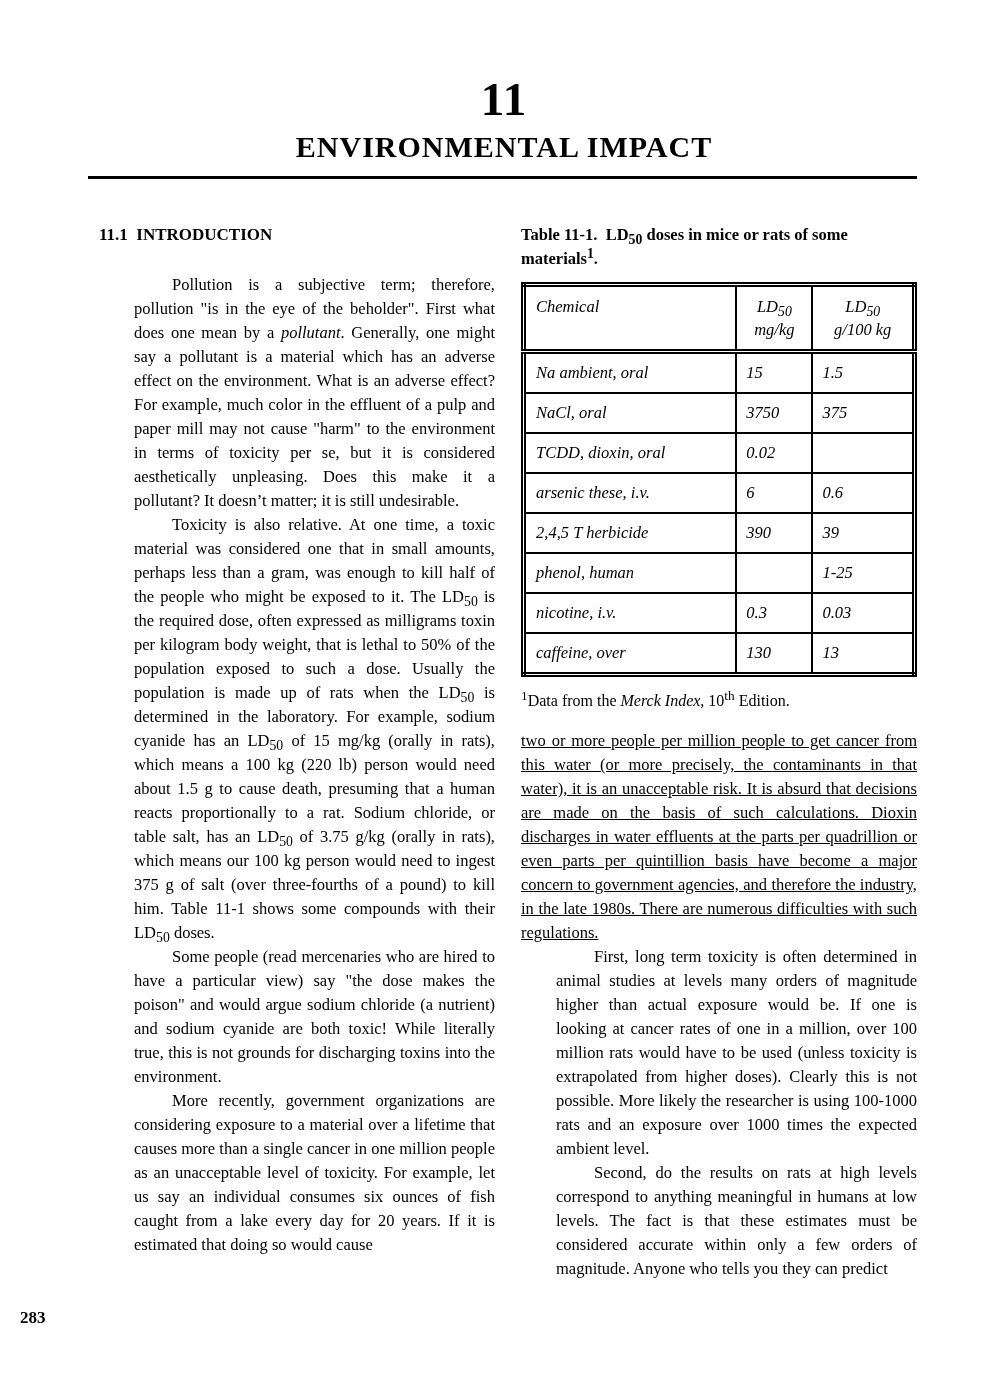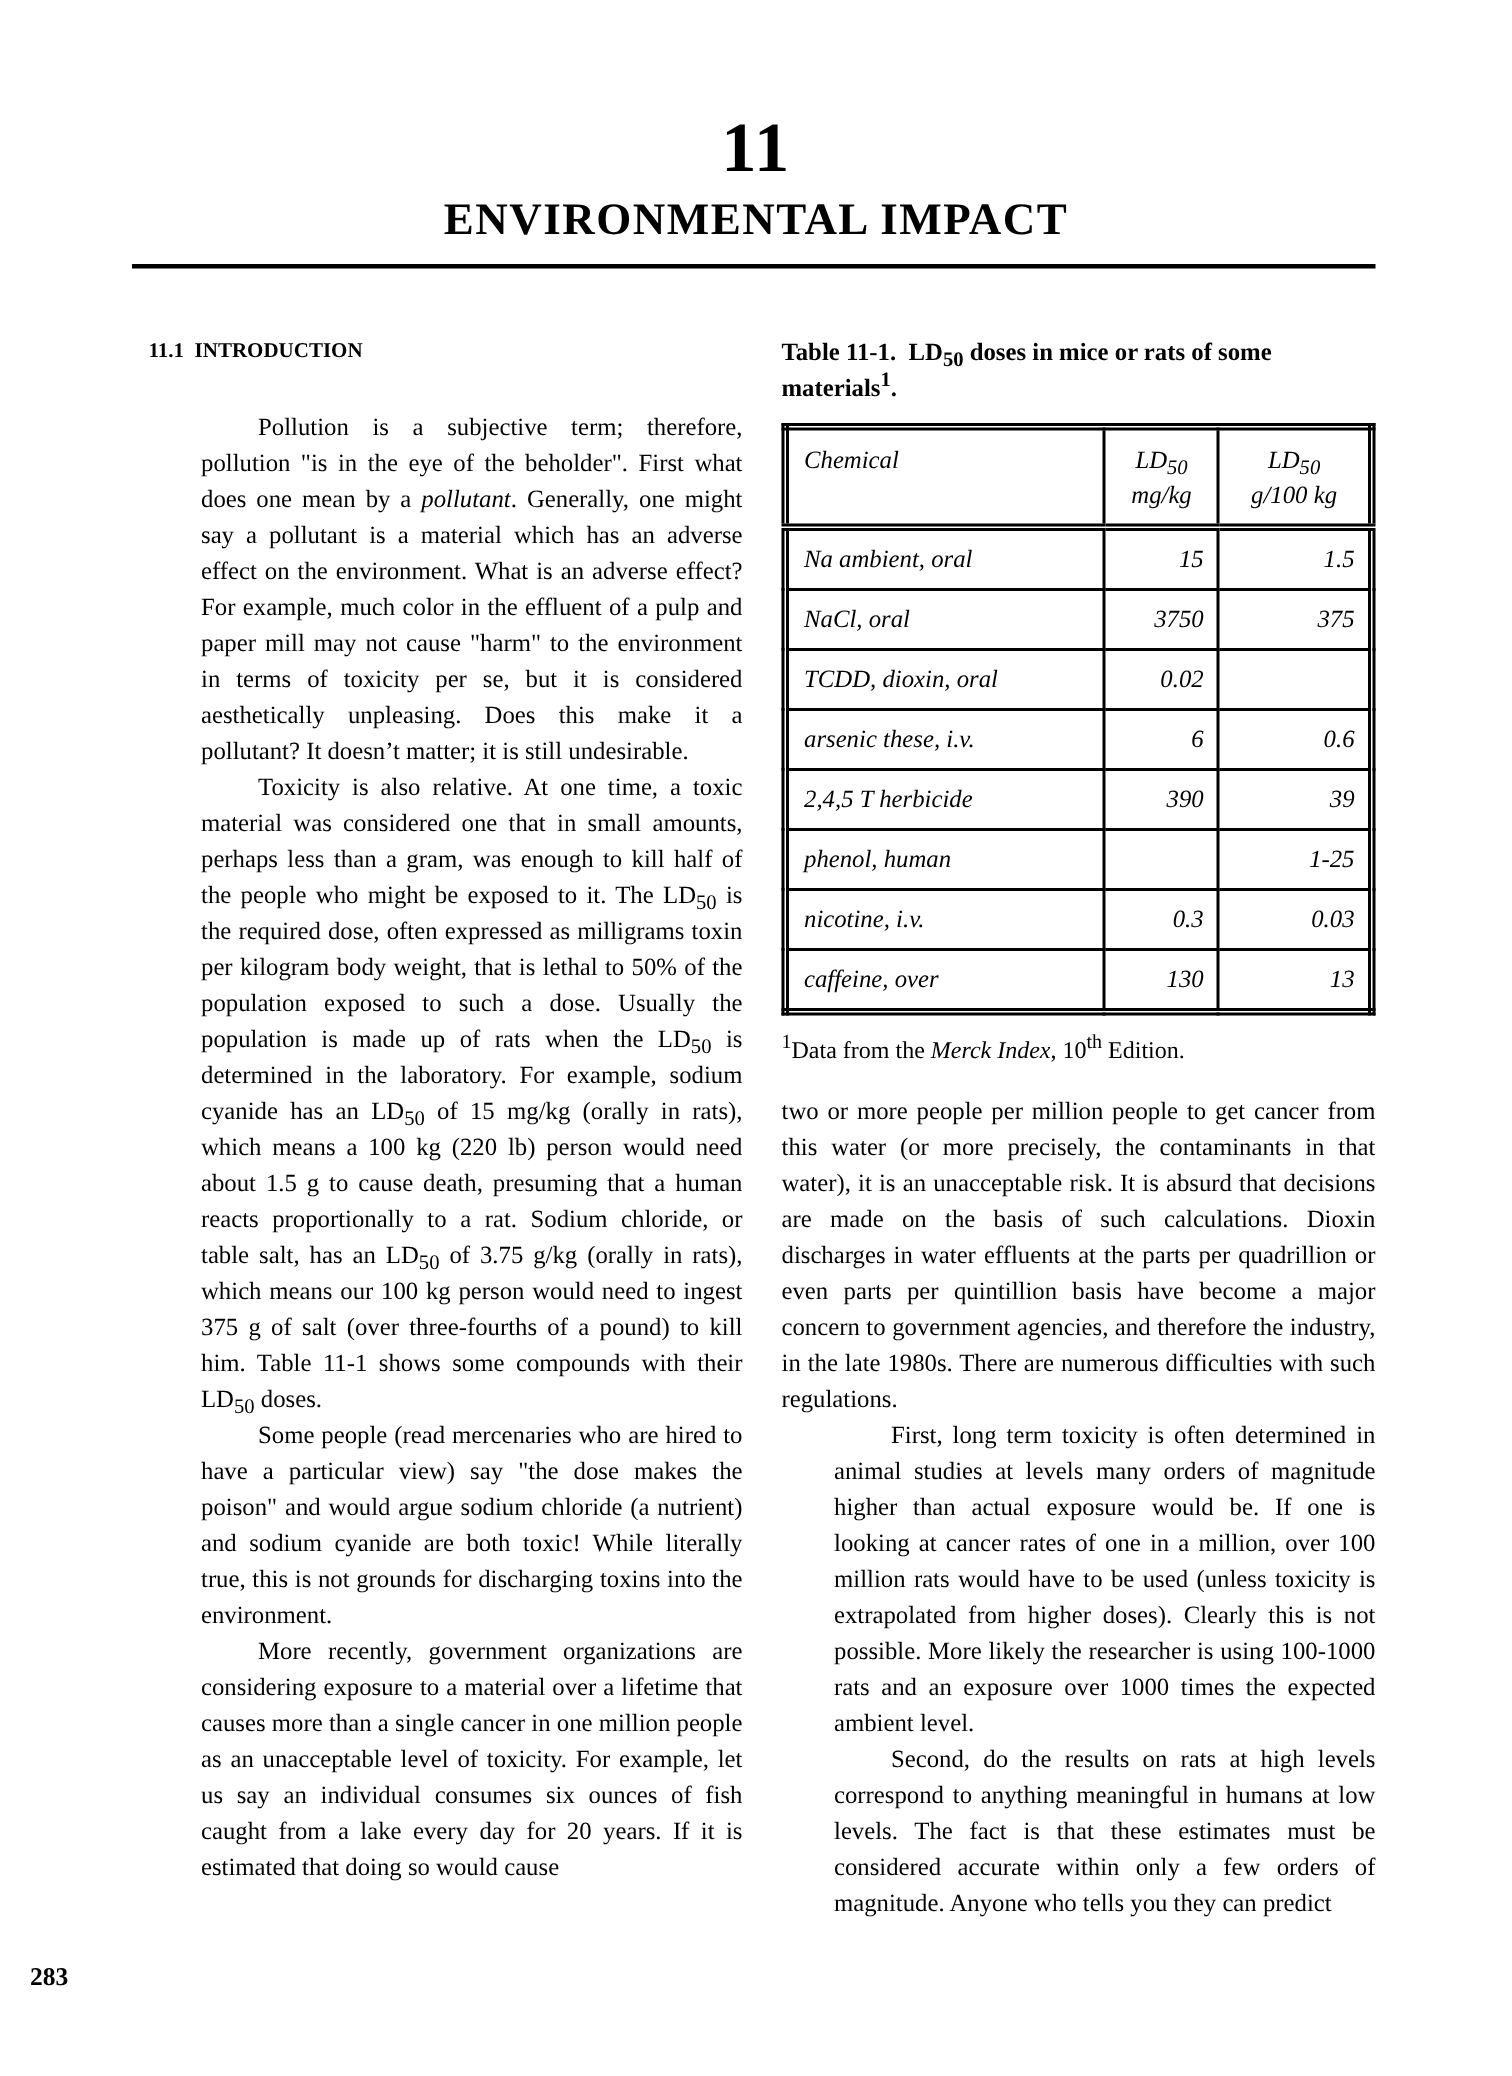--- a/index.html
+++ b/index.html
@@ -37,21 +37,21 @@
     gap: 26px;
     margin: 44px 0 0 99px;
   }
   .col {
     width: 396px;
     font-size: 16.5px;
     line-height: 24px;
     text-align: justify;
   }
   .section-heading {
-    font-size: 14px;
+    font-size: 17px;
     font-weight: bold;
     white-space: pre-wrap;
     text-align: left;
     margin-bottom: 26px;
   }
   .para { text-align: justify; }
   .para.indent { text-indent: 38px; margin-left: 35px; }
   .table-caption {
     font-weight: bold;
     white-space: pre-wrap;
@@ -75,28 +75,28 @@
     text-align: left;
   }
   .ld-table thead th {
     border-bottom: 5px double #000;
     text-align: center;
     line-height: 23px;
     padding: 8px 6px;
   }
   .ld-table thead th.chem { text-align: left; padding-left: 10px; }
   .ld-table td.chem { text-align: left; padding-left: 10px; }
-  .ld-table td.num { text-align: right; }
+  .ld-table td.num { text-align: left; }
   .table-footnote {
     text-align: left;
     font-size: 16px;
     margin-bottom: 16px;
     margin-top: 12px;
   }
-  .col-right .para.first { margin-top: 2px; }
+  .col-right .para.first { margin-top: 2px; text-decoration: underline; }
   .page-number {
     position: absolute;
     left: 0;
     bottom: 56px;
     width: 100%;
     text-align: left;
     font-weight: bold;
     font-size: 17px;
     padding-left: 20px;
   }

